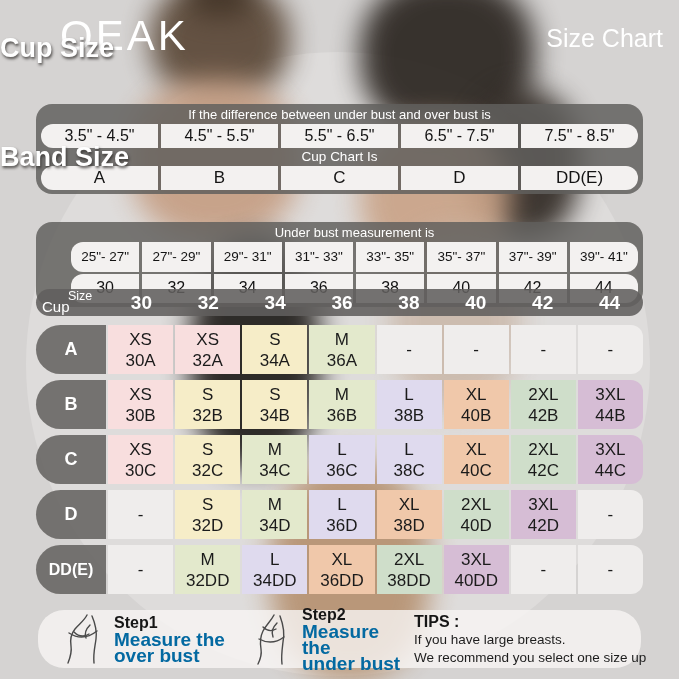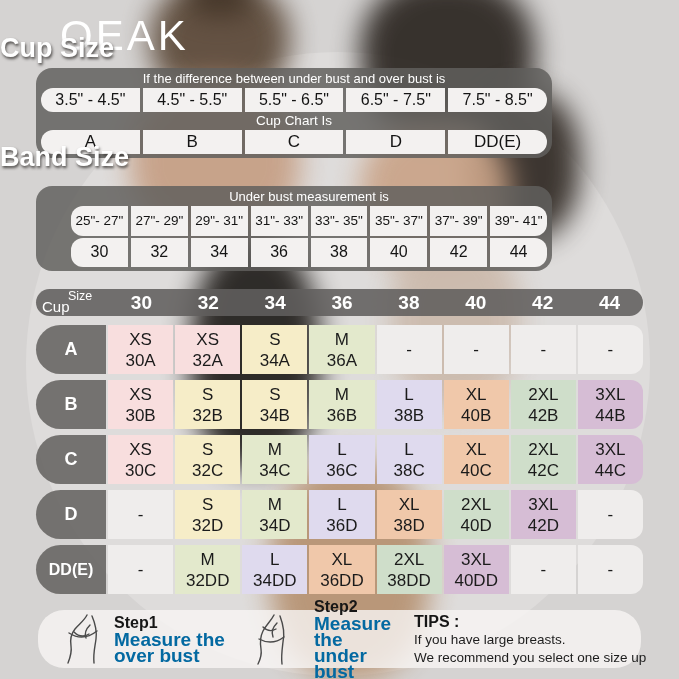--- a/index.html
+++ b/index.html
@@ -10,23 +10,23 @@
   .ph{position:absolute;border-radius:45%;filter:blur(14px);opacity:.9;}
 
   .brand{position:absolute;left:60px;top:12px;font-size:42px;color:#fff;
     letter-spacing:3px;font-weight:400;}
   .size-chart{position:absolute;right:16px;top:24px;font-size:25px;color:#fff;}
 
   .sec-title{position:absolute;left:0;width:679px;color:#fff;
     font-weight:bold;font-size:27px;text-shadow:1px 2px 3px rgba(45,42,40,.8);}
   .t-cup{top:33px;} .t-band{top:142px;}
 
-  .gbox{position:absolute;left:36px;width:516px;background:rgba(97,95,93,.84);
+  .gbox{position:absolute;left:36px;width:607px;background:rgba(97,95,93,.84);
     border-radius:16px;display:flex;flex-direction:column;
-    justify-content:flex-start;padding:3px 5px;box-sizing:border-box;}
+    justify-content:flex-start;padding:3px 5px;box-sizing:border-box;margin-top:36px;}
   .cup-box{top:68px;height:90px;} .band-box{top:186px;height:85px;padding-left:35px;}
   .bar-label{color:#fff;text-align:center;font-size:13px;line-height:16px;}
   .bar-label.result{font-size:13.5px;}
   .pill-row{display:flex;gap:3px;flex:1;margin:1px 0;min-height:22px;}
   .pill{flex:1;background:#f3f1f0;display:flex;align-items:center;
     justify-content:center;color:#141414;}
   .pill:first-child{border-radius:12px 0 0 12px;}
   .pill:last-child{border-radius:0 12px 12px 0;}
   .r-cupranges .pill{font-size:16px;}
   .r-cups .pill{font-size:17px;}
@@ -51,21 +51,21 @@
     justify-content:center;color:#1b1b1b;font-size:17px;line-height:21px;
     background:#efedec;}
   .cells .cell:last-child{border-radius:0 12px 12px 0;}
 
   .footer{position:absolute;left:38px;top:610px;width:603px;height:58px;
     background:rgba(247,245,244,.8);border-radius:26px;display:flex;
     align-items:center;padding:0 8px 0 20px;box-sizing:border-box;}
   .step{display:flex;align-items:center;flex:none;}
   .step-icon{flex:none;margin-right:10px;}
   .step1{width:178px;margin-right:10px;}
-  .step2{width:158px;margin-right:10px;gap:12px;}
+  .step2{width:158px;margin-right:10px;}
   .step-title{font-size:16px;font-weight:bold;color:#161616;line-height:18px;}
   .step-line{font-size:19px;color:#0369a1;line-height:16px;font-weight:bold;}
   .tips{flex:1;min-width:0;}
   .tips-title{font-size:16px;font-weight:bold;color:#161616;line-height:19px;}
   .tips-line{font-size:13.5px;color:#1d1d1d;line-height:18px;white-space:nowrap;}
 </style>
 </head>
 <body>
 
 <div class="canvas">
@@ -77,20 +77,21 @@
     <div class="ph" style="left:360px;top:-25px;width:175px;height:160px;background:#27211c;"></div>
     <div class="ph" style="left:470px;top:90px;width:110px;height:150px;background:#2c251f;"></div>
     <div class="ph" style="left:130px;top:80px;width:170px;height:160px;background:#c59d82;"></div>
     <div class="ph" style="left:360px;top:120px;width:150px;height:150px;background:#c9a286;"></div>
     <div class="ph" style="left:190px;top:240px;width:130px;height:230px;background:#1c1916;"></div>
     <div class="ph" style="left:390px;top:230px;width:130px;height:180px;background:#cbb9ab;"></div>
     <div class="ph" style="left:270px;top:460px;width:160px;height:220px;background:#b5906f;"></div>
   </div>
 
   <div class="brand">OEAK</div>
+  <div class="size-chart">Size Chart</div>
 
   <div class="sec-title t-cup">Cup Size</div>
   <div class="gbox cup-box">
     <div class="bar-label">If the difference between under bust and over bust is</div>
     <div class="pill-row r-cupranges">
       <div class="pill">3.5" - 4.5"</div>
       <div class="pill">4.5" - 5.5"</div>
       <div class="pill">5.5" - 6.5"</div>
       <div class="pill">6.5" - 7.5"</div>
       <div class="pill">7.5" - 8.5"</div>

